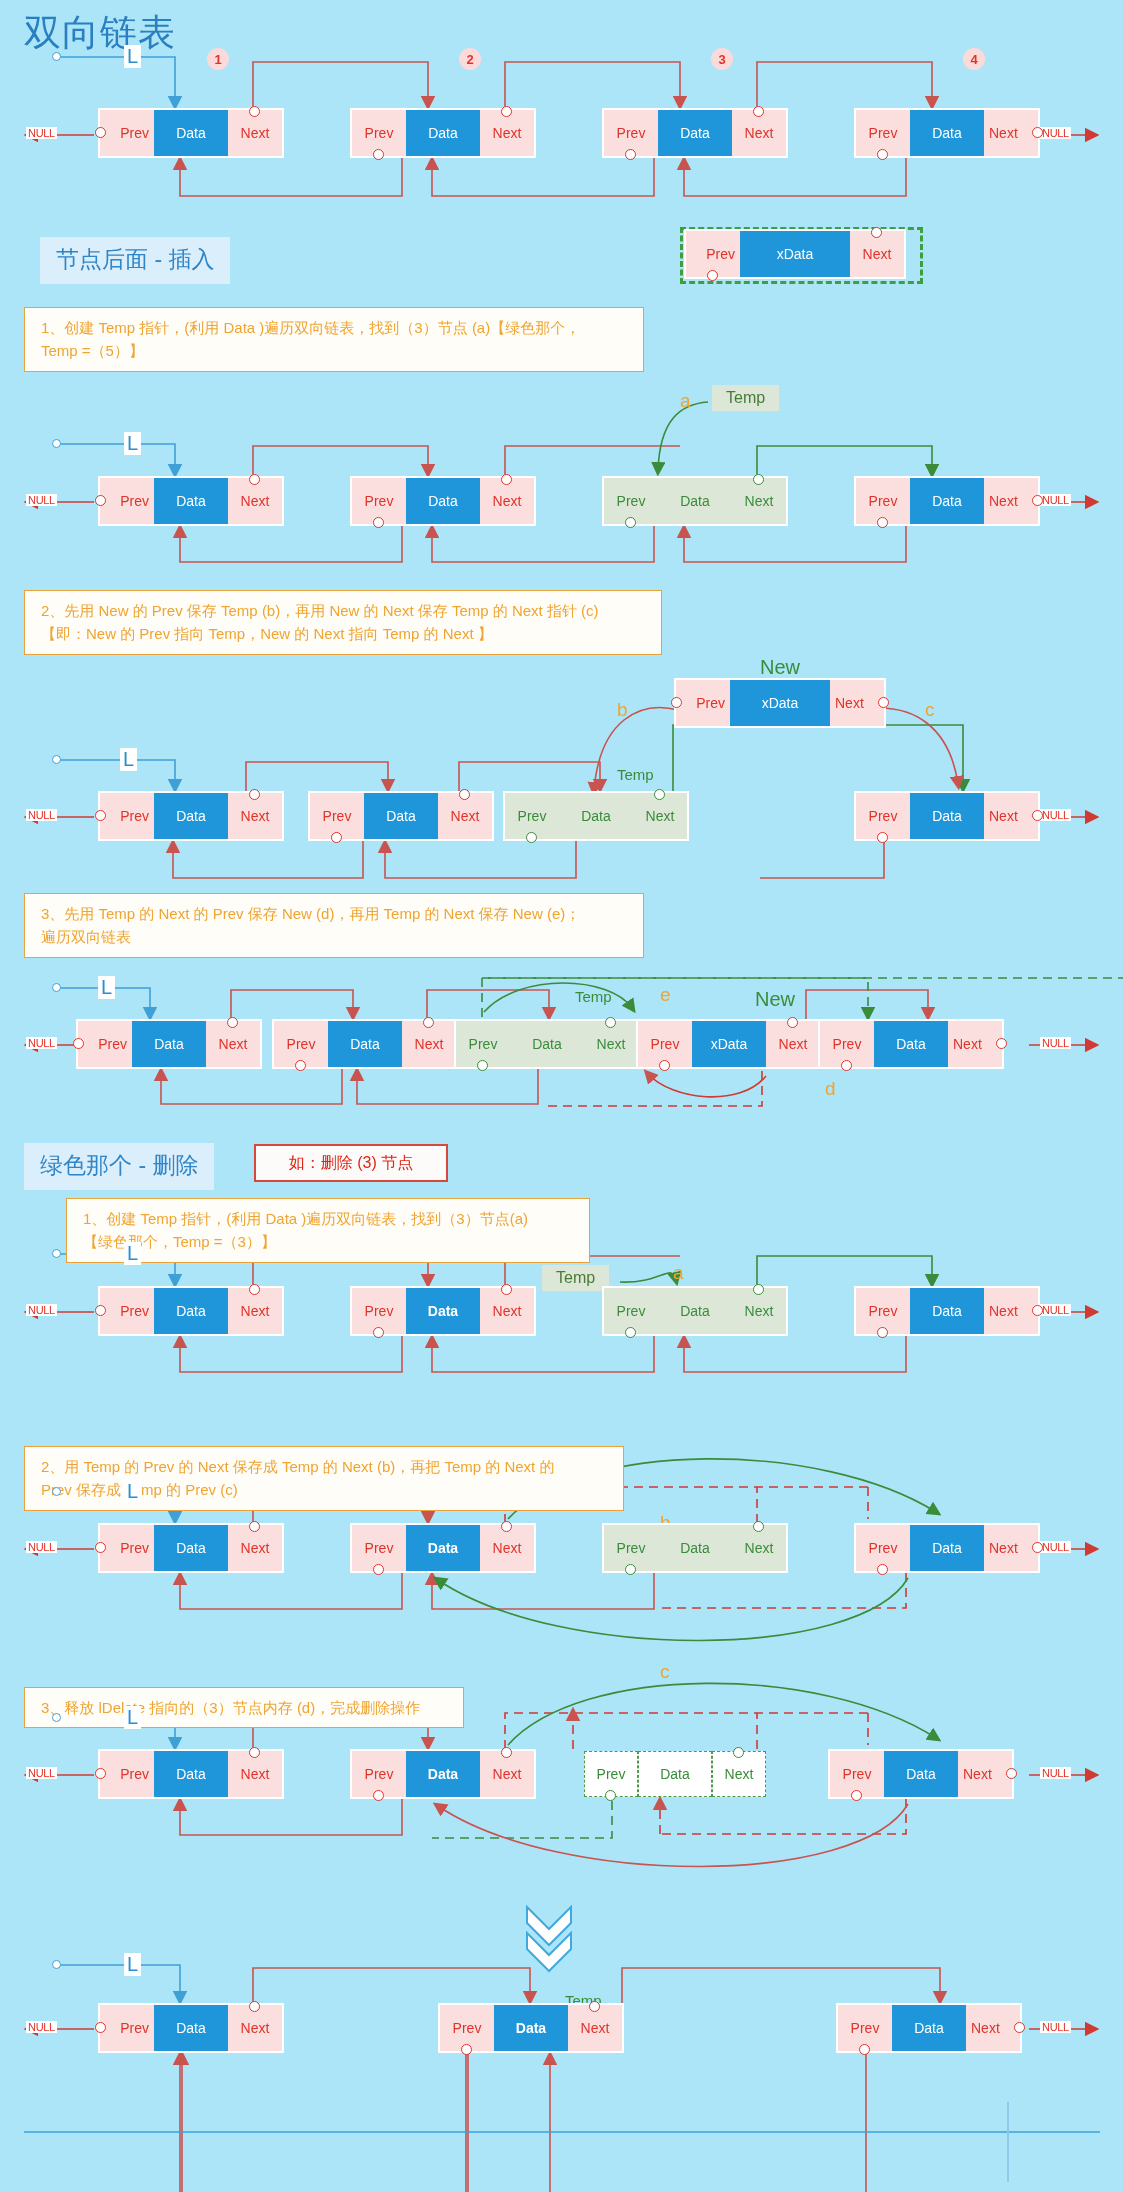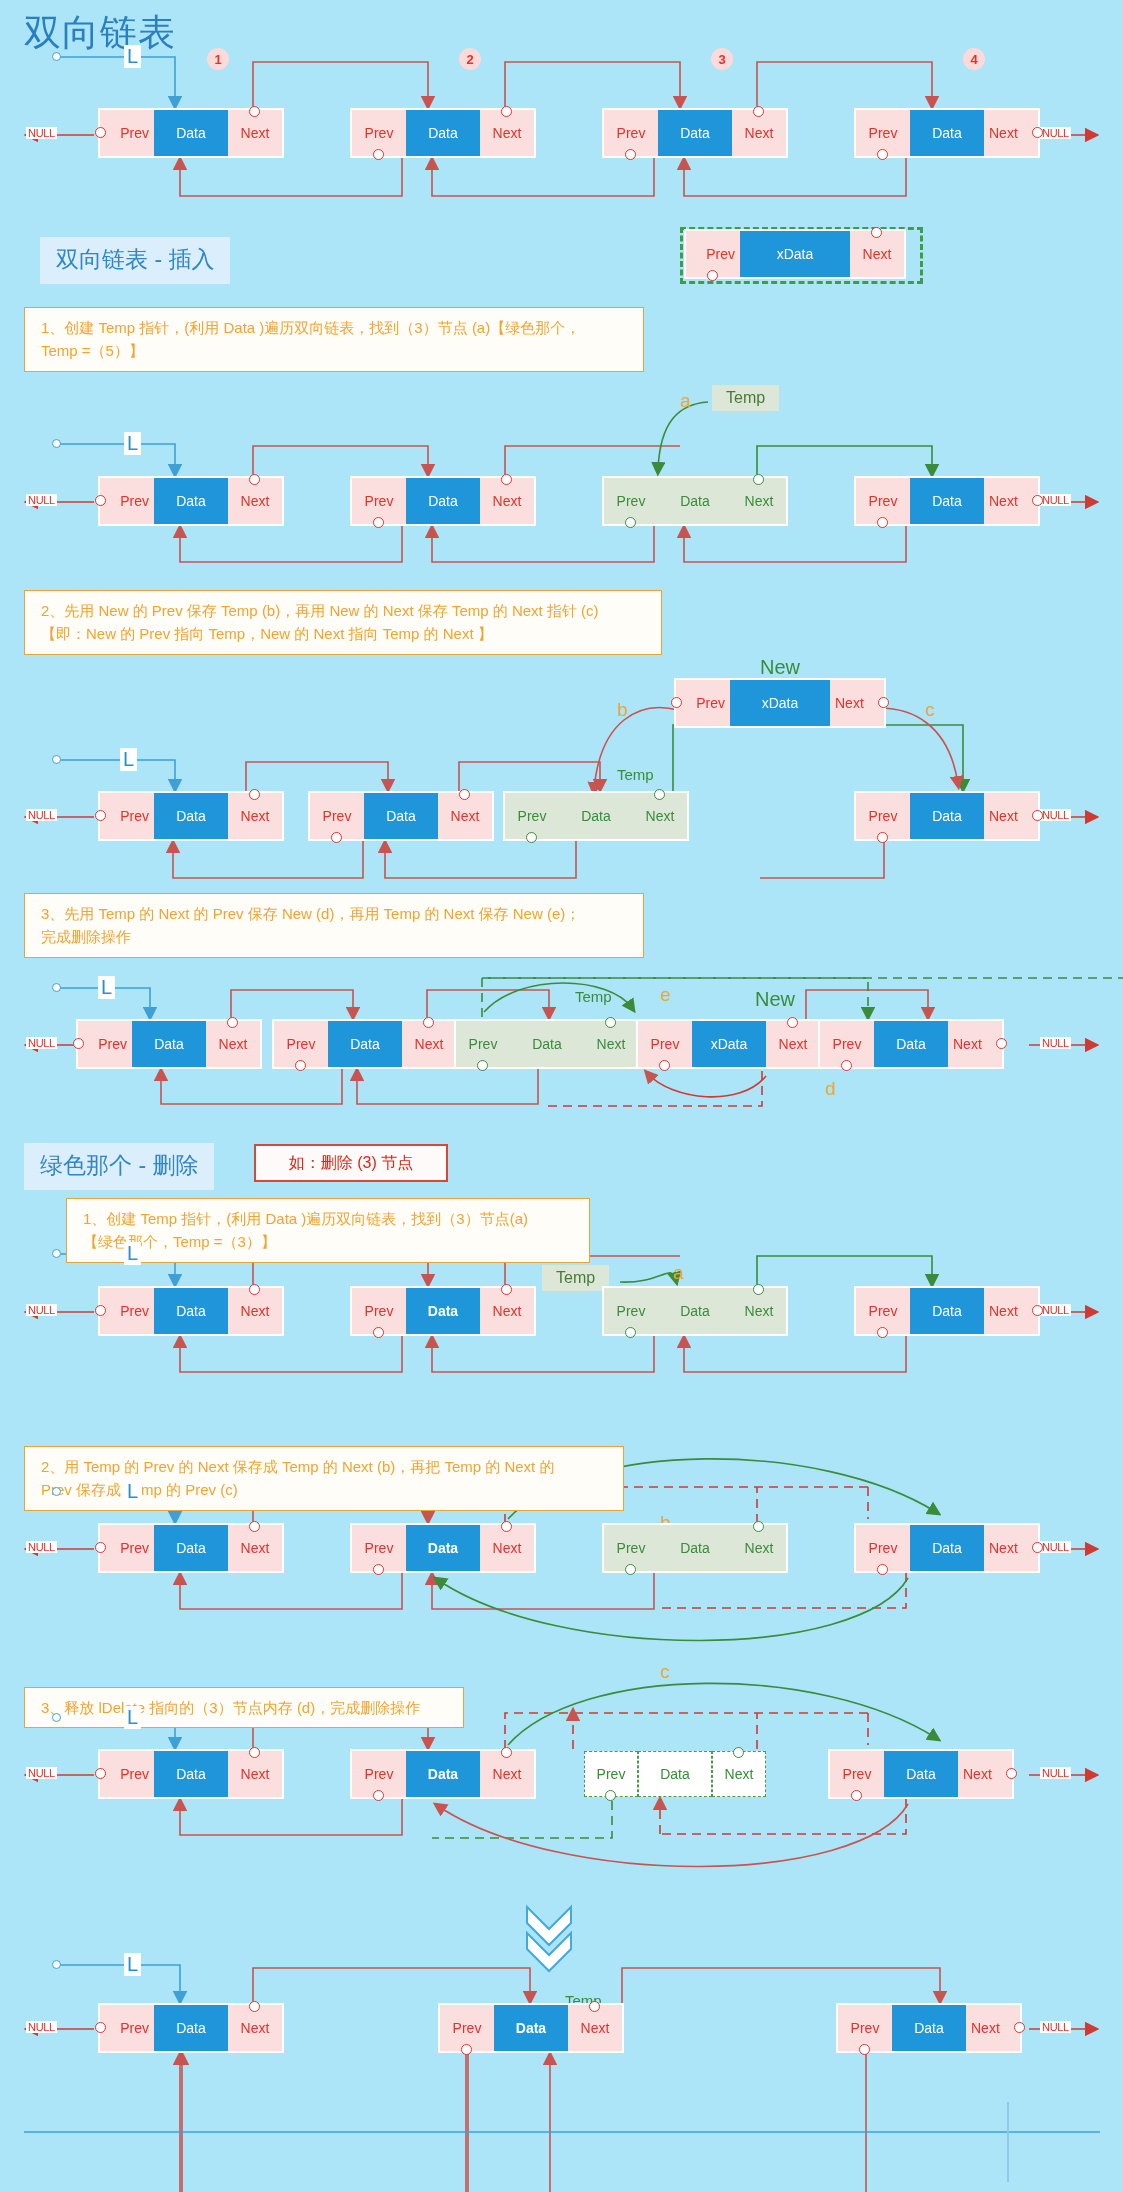--- a/index.html
+++ b/index.html
@@ -291,21 +291,21 @@
       <span class="port bot"></span>
       <span>Prev</span>
     </div>
     <div class="cell data">Data</div>
     <div class="cell next porthug">
       <span>Next</span>
       <span class="port rightmid"></span>
     </div>
   </div>
 
-  <div class="sectitle" style="left:40px; top:237px;">双向链表 - 插入</div>
+  <div class="sectitle" style="left:40px; top:237px;">节点后面 - 插入</div>
 
   <div style="position:absolute; left:680px; top:227px; width:243px; height:57px; border:3px dashed #3f9e3f;"></div>
   <div class="node" style="left:686px; top:231px;">
     <div class="cell prev porthug">
       <span>Prev</span>
       <span class="port bot"></span>
     </div>
     <div class="cell data" style="width:110px;">xData</div>
     <div class="cell next">
       <span class="port top"></span>
@@ -436,21 +436,21 @@
     </div>
     <div class="cell data">Data</div>
     <div class="cell next porthug">
       <span>Next</span>
       <span class="port rightmid"></span>
     </div>
   </div>
 
   <div class="notebox" style="left:24px; top:893px; width:620px;">
     <div>3、先用 Temp 的 Next 的 Prev 保存 New (d)，再用 Temp 的 Next 保存 New (e)；</div>
-    <div>完成删除操作</div>
+    <div>遍历双向链表</div>
   </div>
 
   <div class="dot" style="left:52px; top:983px;"></div>
   <div class="lbl lmark" style="left:98px; top:976px;">L</div>
   <div class="lbl null" style="left:26px; top:1037px;">NULL</div>
   <div class="lbl null" style="left:1040px; top:1037px;">NULL</div>
   <div class="lbl temp" style="left:575px; top:988px;">Temp</div>
   <div class="lbl newlabel" style="left:755px; top:988px;">New</div>
   <div class="lbl step" style="left:660px; top:984px;">e</div>
   <div class="lbl step" style="left:825px; top:1078px;">d</div>

